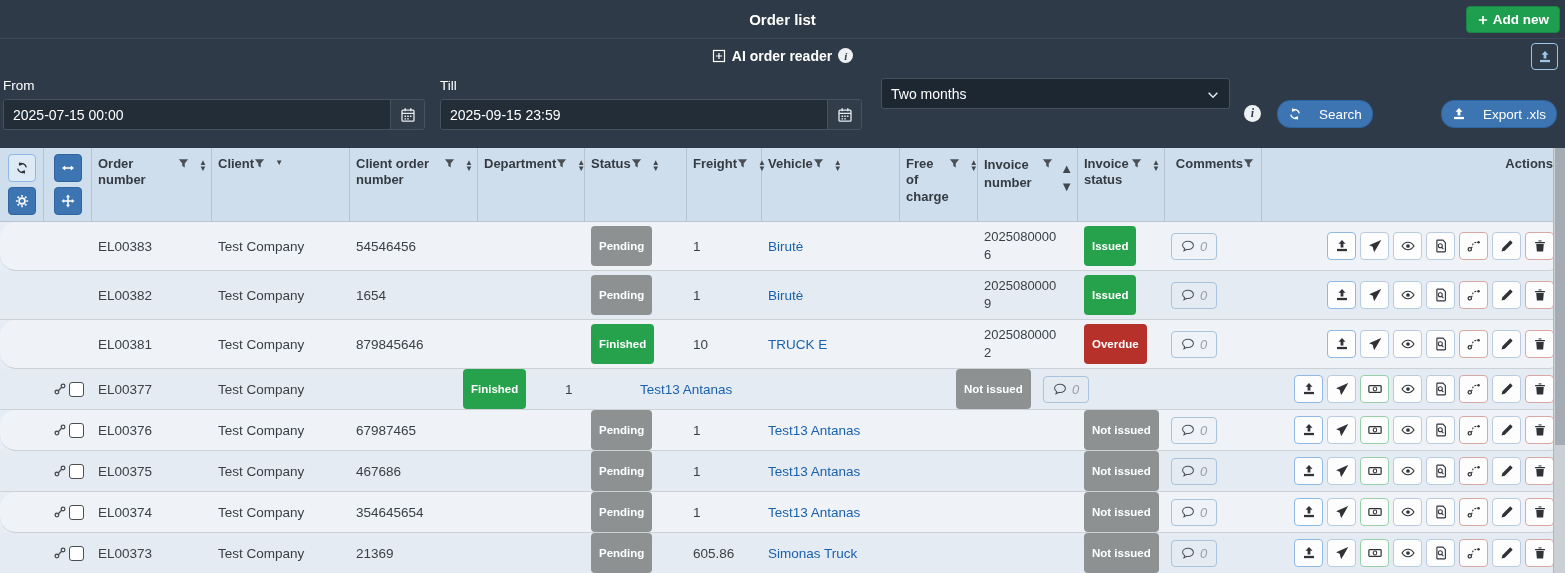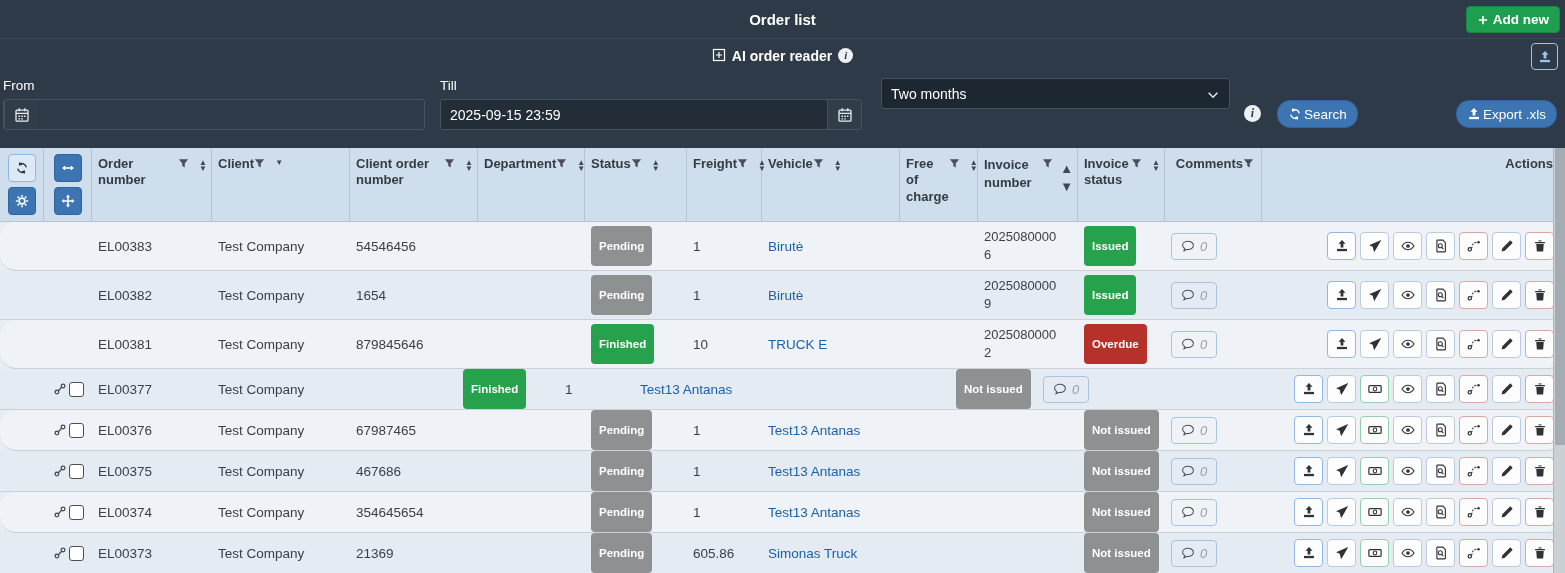--- a/index.html
+++ b/index.html
@@ -9,21 +9,21 @@
 
   
   .topbar { position:relative; height:38px; background:#2e3a47; display:flex;
     align-items:center; justify-content:center; }
   .topbar .title { color:#fff; font-size:15px; font-weight:bold; }
   .btn-green { position:absolute; right:5px; top:6px; height:27px; padding:0 10px;
     background:#1e9e4f; border:1px solid #188742; border-radius:4px; color:#fff;
     font-size:13.5px; font-weight:bold; display:flex; align-items:center; gap:4px; cursor:pointer; }
   .aibar { position:relative; height:34px; background:#2e3a47; border-top:1px solid #3b4855;
     display:flex; align-items:center; justify-content:center; }
-  .ai-toggle { display:flex; align-items:flex-start; gap:6px; color:#fff; font-size:14px;
+  .ai-toggle { display:flex; align-items:center; gap:6px; color:#fff; font-size:14px;
     font-weight:bold; cursor:pointer; }
   .info-circle { display:inline-flex; align-items:center; justify-content:center;
     width:15px; height:15px; border-radius:50%; background:#eef1f4; color:#2e3a47;
     font-family:"Liberation Serif","DejaVu Serif",serif; font-style:italic; font-weight:bold;
     font-size:11px; }
   .btn-upload-outline { position:absolute; right:7px; top:4px; width:27px; height:27px;
     background:transparent; border:1.5px solid #9ec5e8; border-radius:4px; color:#9ec5e8;
     display:flex; align-items:center; justify-content:center; cursor:pointer; }
 
   
@@ -39,21 +39,21 @@
     display:flex; align-items:center; padding-left:9px; }
   .cal-addon { width:34px; background:#313d49; border-left:1px solid #46535f; color:#e8edf2;
     display:flex; align-items:center; justify-content:center; cursor:pointer; }
   .dselect { position:relative; height:31px; background:#1d2731; border:1px solid #46535f;
     border-radius:3px; color:#fff; font-size:14px; display:flex; align-items:center;
     padding:0 28px 0 9px; cursor:pointer; }
   .dselect .chev { position:absolute; right:9px; top:9px; color:#dfe5ea; }
   .filters-info { position:absolute; left:1244px; top:33px; width:17px; height:17px; font-size:12px; }
   .btn-blue { height:28px; padding:0 10px; background:#3c75b2; border:1px solid #2e64a0;
     border-radius:13px; color:#fff; font-size:13.5px; display:inline-flex; align-items:center;
-    gap:2px; cursor:pointer; }
+    gap:17px; cursor:pointer; }
   .btn-search { position:absolute; left:1277px; top:28px; }
   .btn-export { position:absolute; right:8px; top:28px; }
 
   
   .thead { display:flex; height:74px; background:#cfdeec; border-bottom:1px solid #b7c3d0; }
   .hc { border-right:1px solid #b7c3d0; }
   .c0 { width:44px; } .c1 { width:48px; }
   .c0,.c1 { display:flex; flex-direction:column; align-items:center; padding-top:6px; gap:5px; }
   .ctl { width:28px; height:28px; border-radius:4px; display:flex; align-items:center;
     justify-content:center; cursor:pointer; }
@@ -217,20 +217,21 @@
       <svg class="ic">
           <use href="#i-upload"></use>
         </svg>
     </button>
   </div>
 
   <div class="filters">
     <div class="fgroup g-from">
       <label>From</label>
       <div class="dinput">
+        <span class="dval">2025-07-15 00:00</span>
         <span class="cal-addon">
           <svg class="ic16">
               <use href="#i-cal"></use>
             </svg>
         </span>
       </div>
     </div>
     <div class="fgroup g-till">
       <label>Till</label>
       <div class="dinput">

